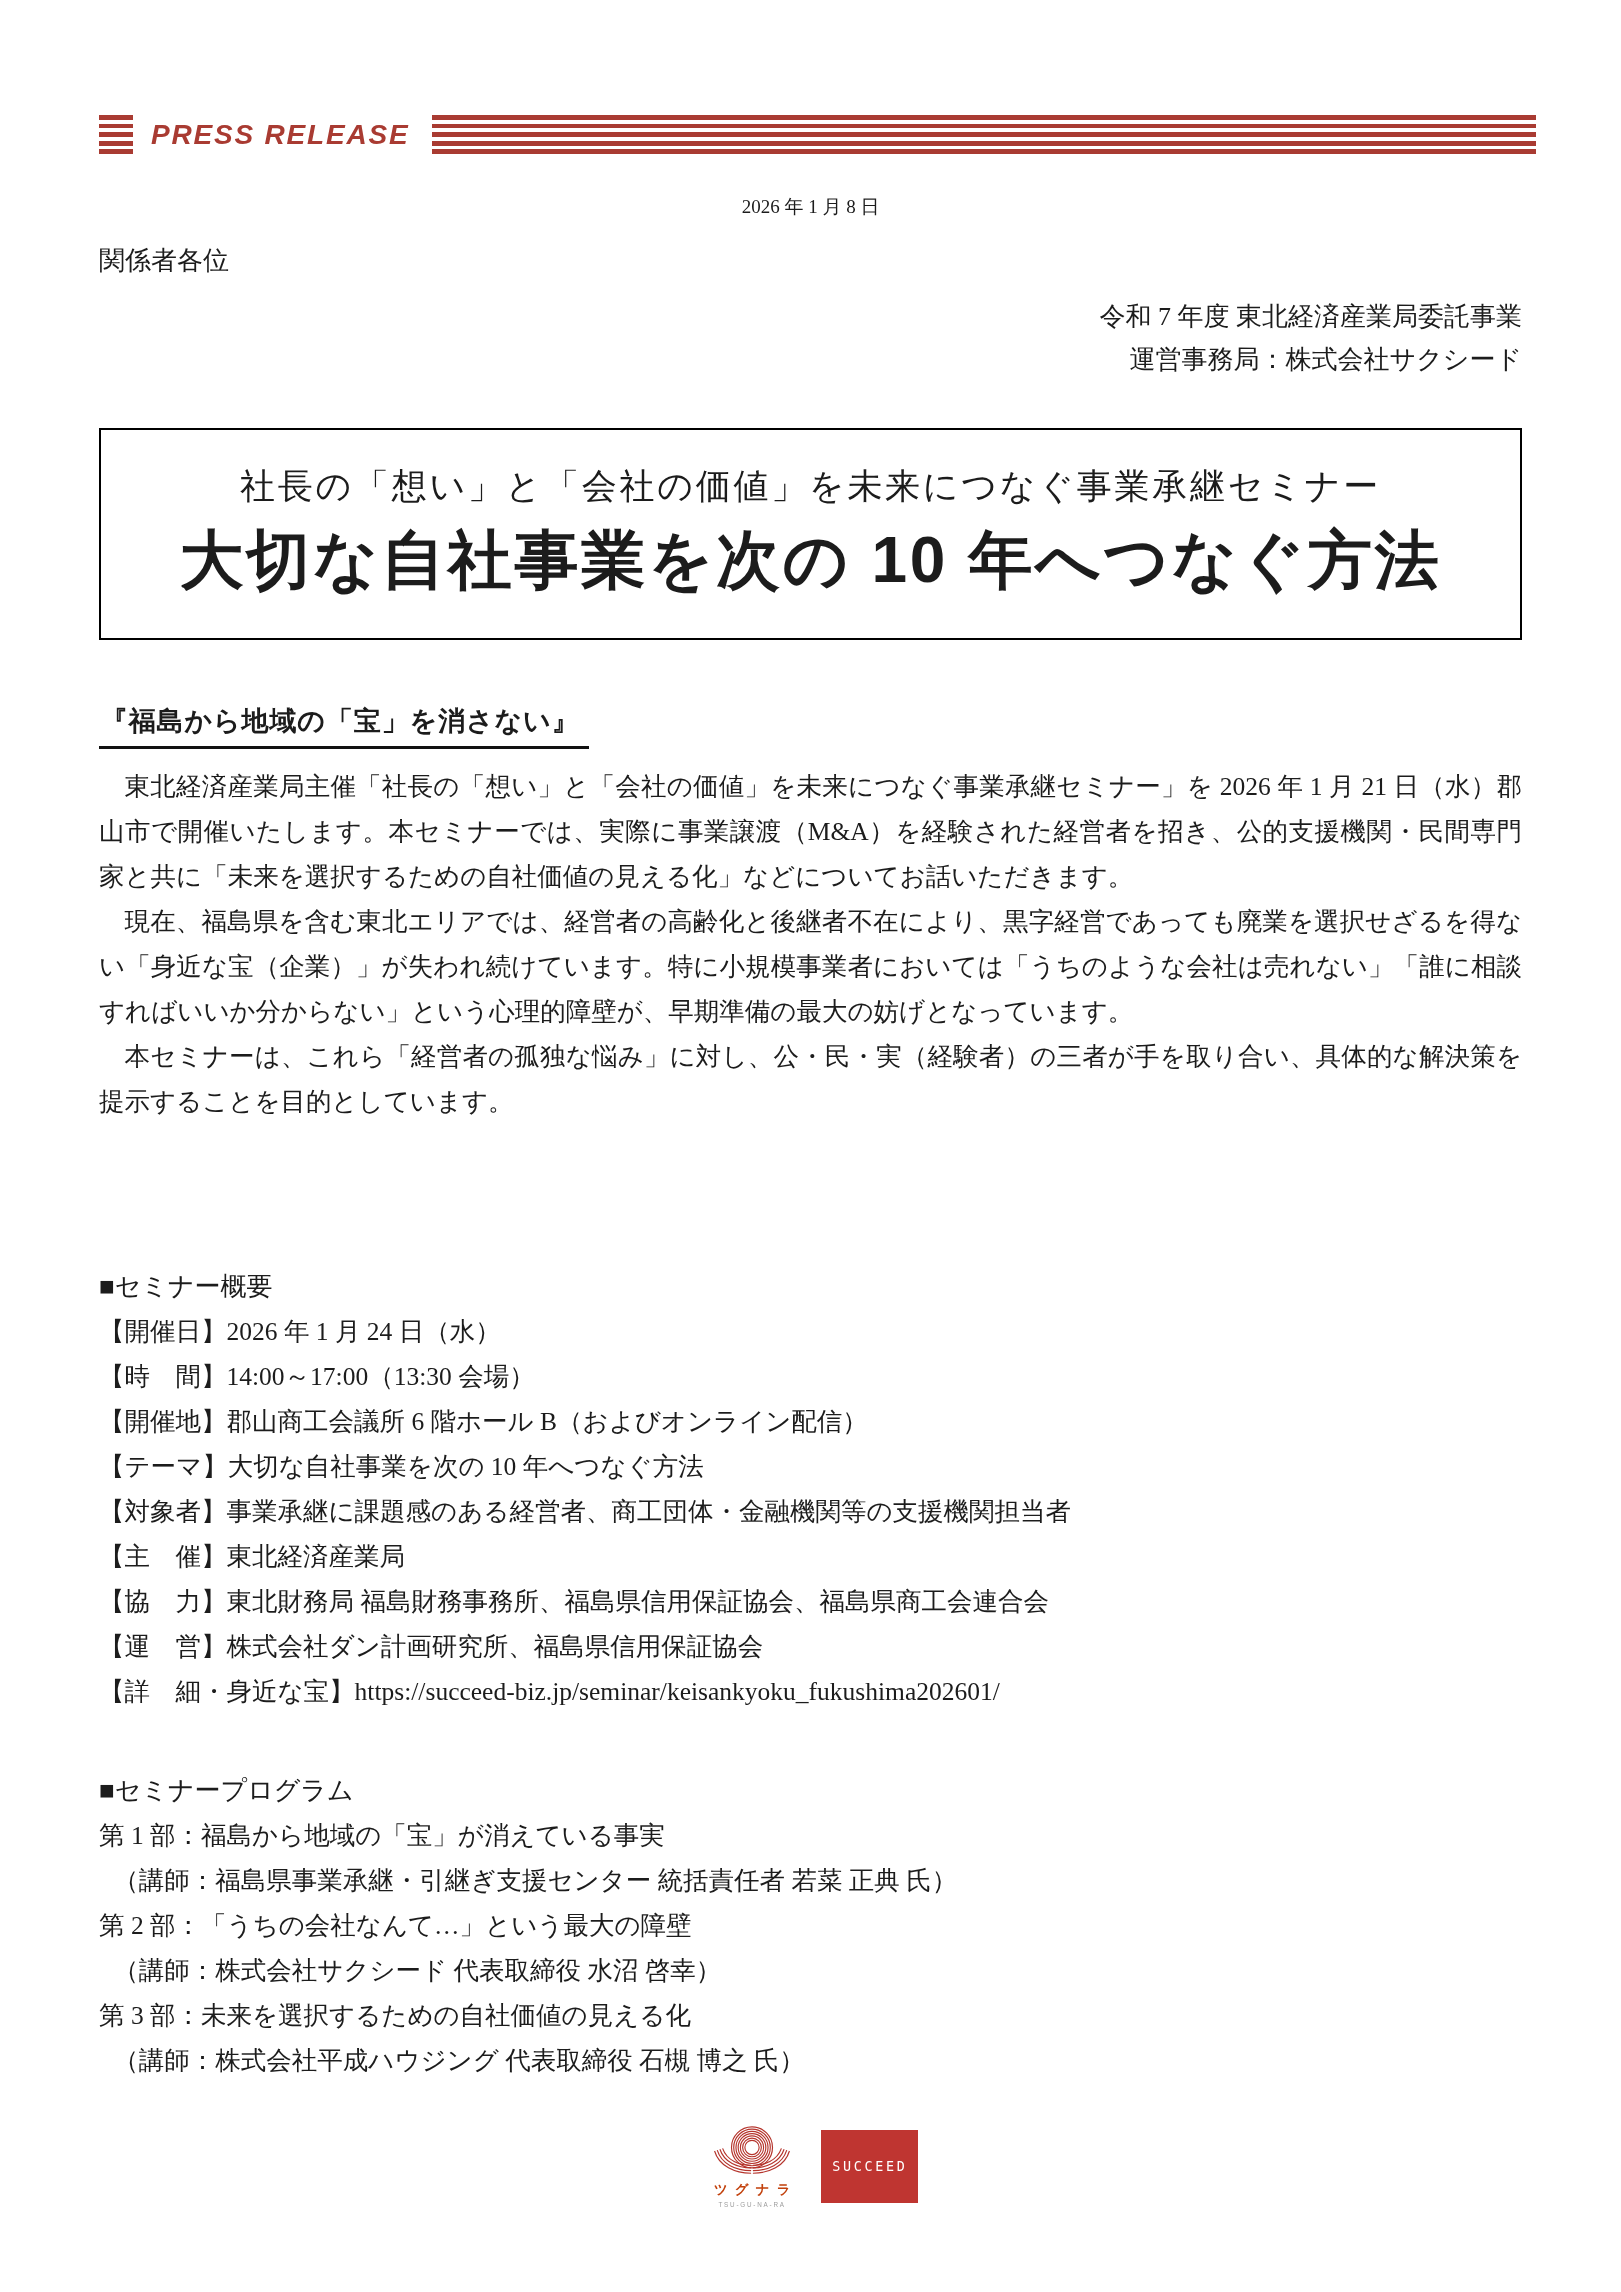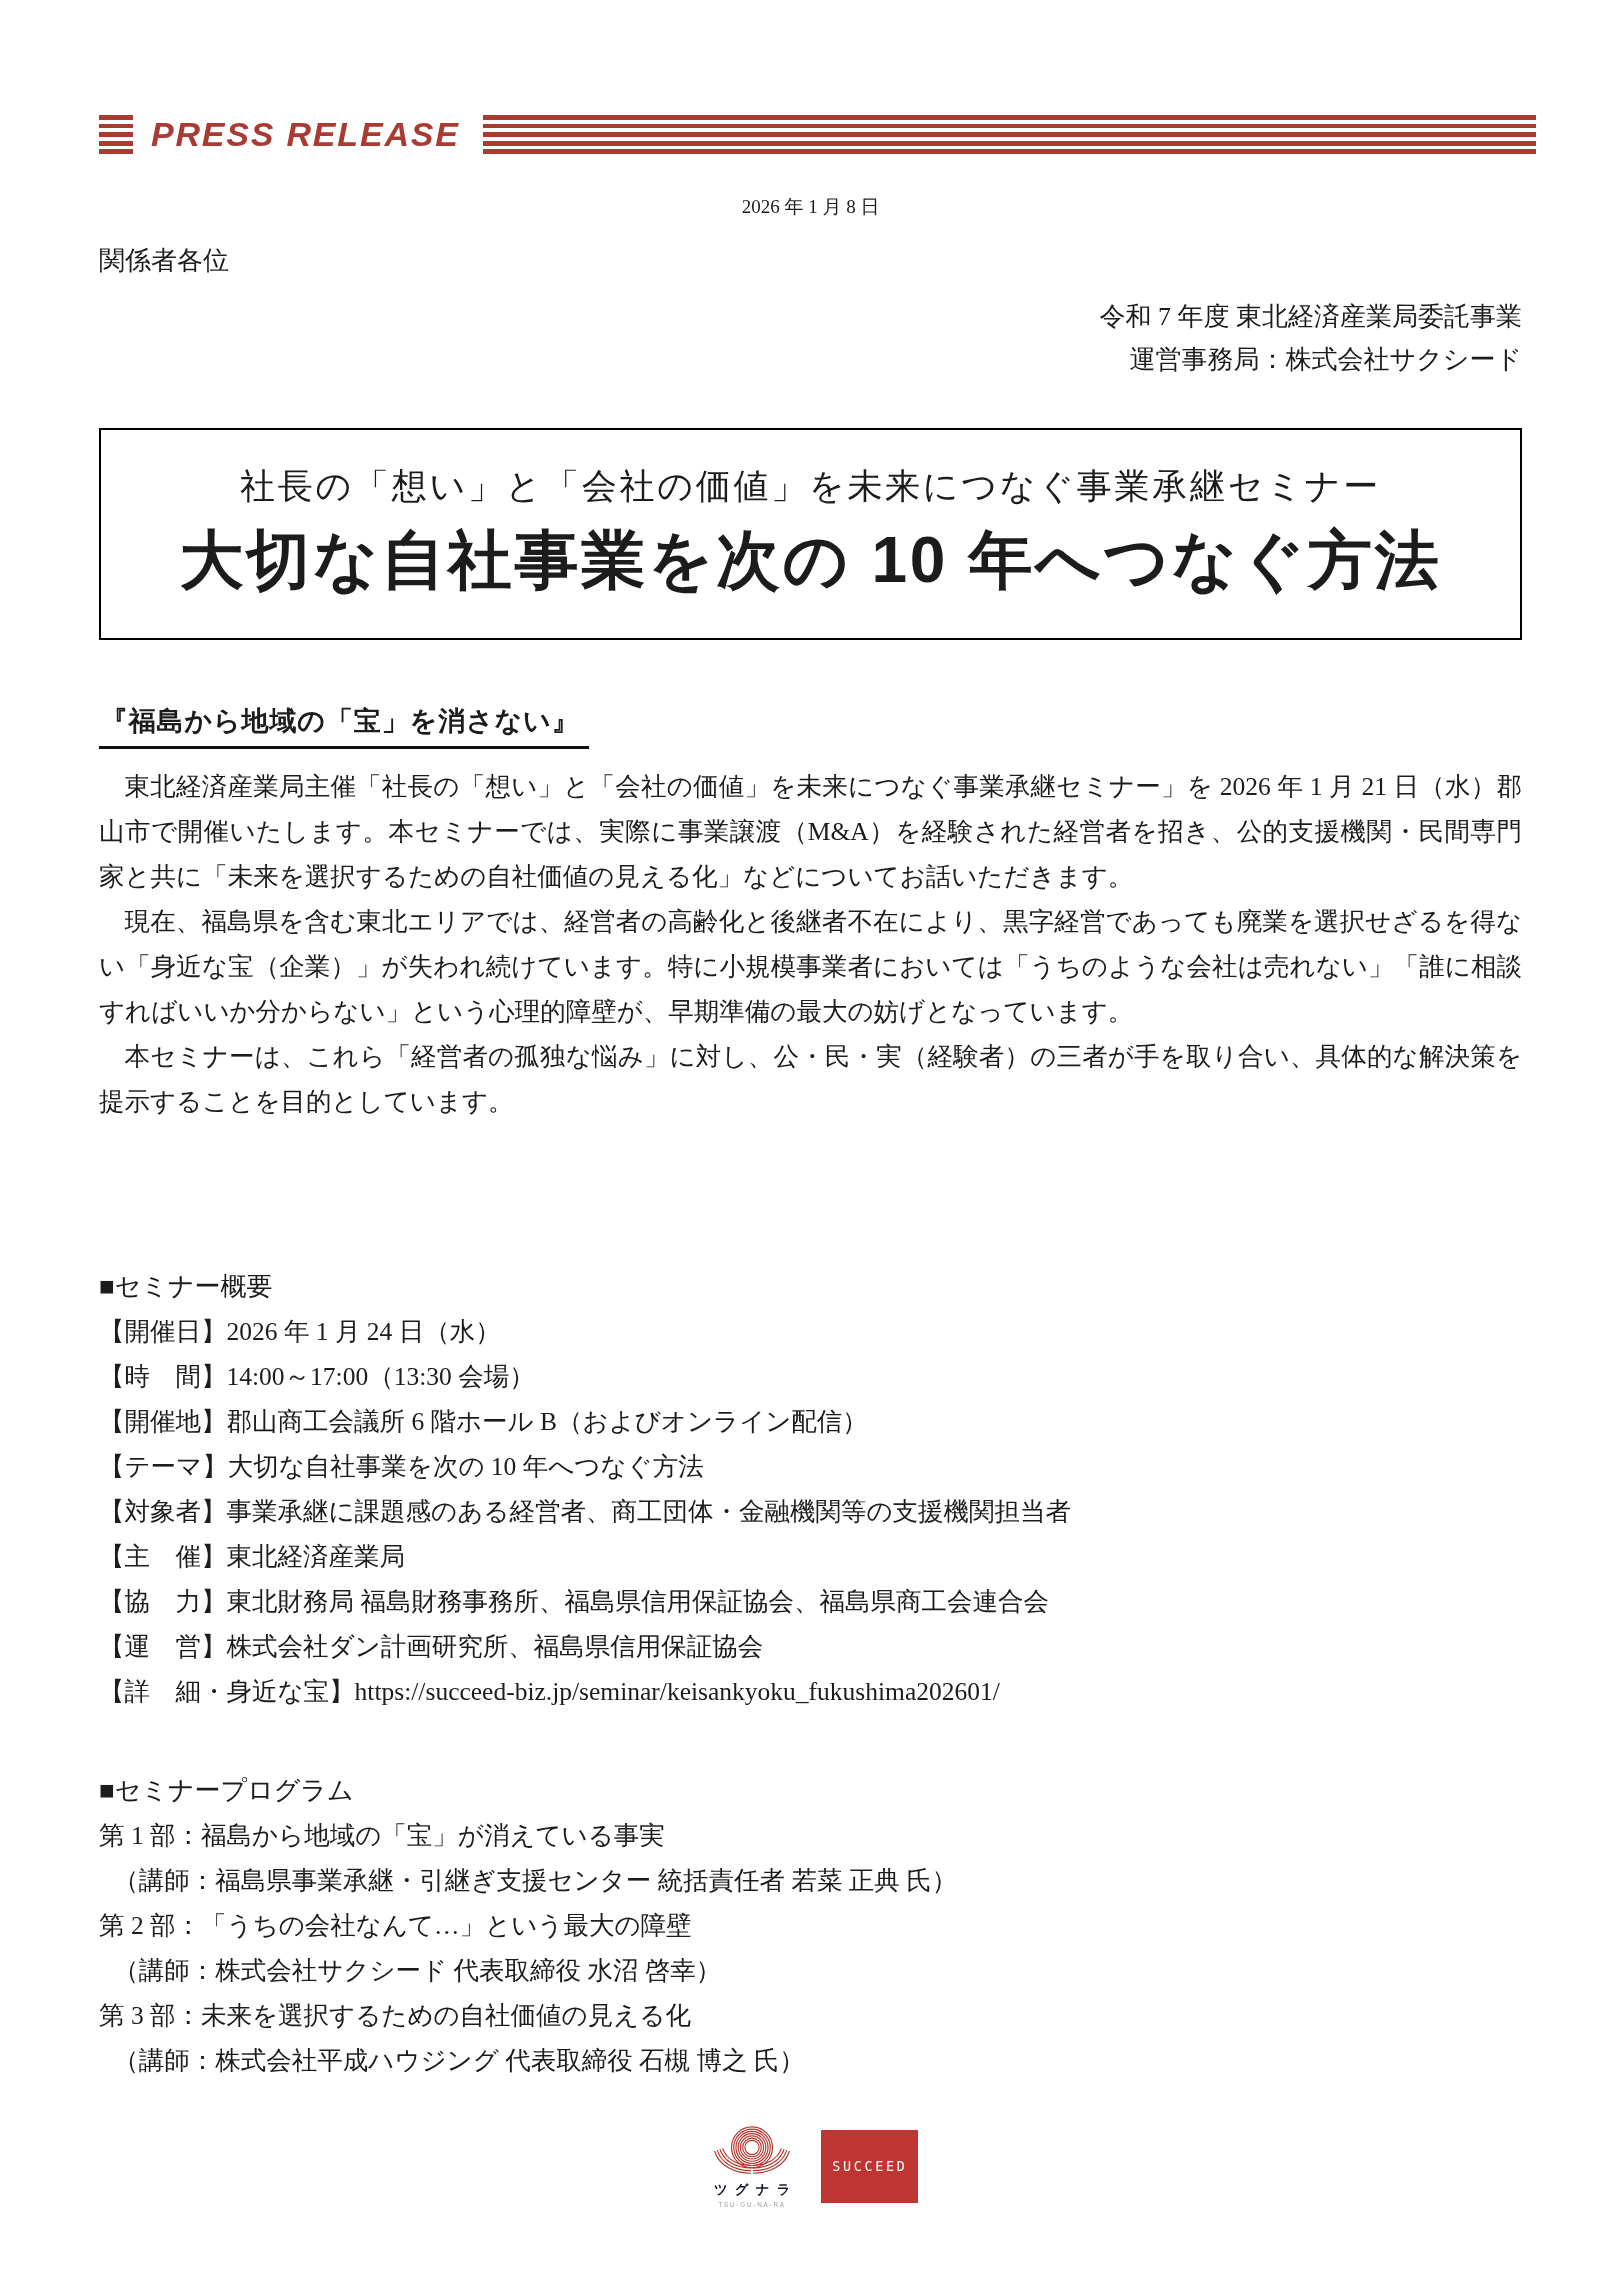--- a/index.html
+++ b/index.html
@@ -21,21 +21,21 @@
   .pr-header{display:flex;align-items:stretch;height:39px;}
   .stripes{
     background-image:repeating-linear-gradient(to bottom,
       var(--accent-red) 0px, var(--accent-red) 4.9px,
       transparent 4.9px, transparent 8.6px);
   }
   .stripes-left{width:34px;}
   .stripes-right{flex:1;margin-right:-14.3px;}
   .pr-brand{
     font-family:"Liberation Sans","DejaVu Sans",sans-serif;
-    font-style:italic;font-weight:600;font-size:34px;line-height:39px;
+    font-style:italic;font-weight:600;font-size:28px;line-height:39px;
     color:var(--accent-red);letter-spacing:1.8px;
     padding:0 23px 0 18px;white-space:nowrap;text-align:center;
   }
 
   
   .meta-date{margin-top:35px;text-align:center;font-size:19px;line-height:36px;}
   .meta-addressee{margin-top:18px;text-align:left;font-size:26px;line-height:36px;}
   .meta-right{margin-top:16px;text-align:right;font-size:26px;line-height:43px;}
 
   
@@ -84,21 +84,21 @@
   .footer-logos{
     position:absolute;top:2124px;left:0;width:100%;
     display:flex;justify-content:center;align-items:center;gap:19.7px;
   }
   .tsugunara{
     width:99px;display:flex;flex-direction:column;align-items:center;
     color:var(--logo-red);
   }
   .tsugunara-name{
     font-family:"Liberation Sans","DejaVu Sans",sans-serif;
-    font-size:13.4px;letter-spacing:7.2px;color:#0f172a;font-weight:700;
+    font-size:13.4px;letter-spacing:7.2px;color:#c2410c;font-weight:700;
     margin-top:2.7px;padding-left:7.2px;white-space:nowrap;
   }
   .tsugunara-romaji{
     font-family:"Liberation Sans","DejaVu Sans",sans-serif;
     font-size:6.3px;letter-spacing:1.8px;color:#9b9b9b;margin-top:2.7px;white-space:nowrap;
   }
   .succeed-box{
     width:97px;height:73px;background:var(--succeed-red);
     display:flex;align-items:center;justify-content:center;
   }

